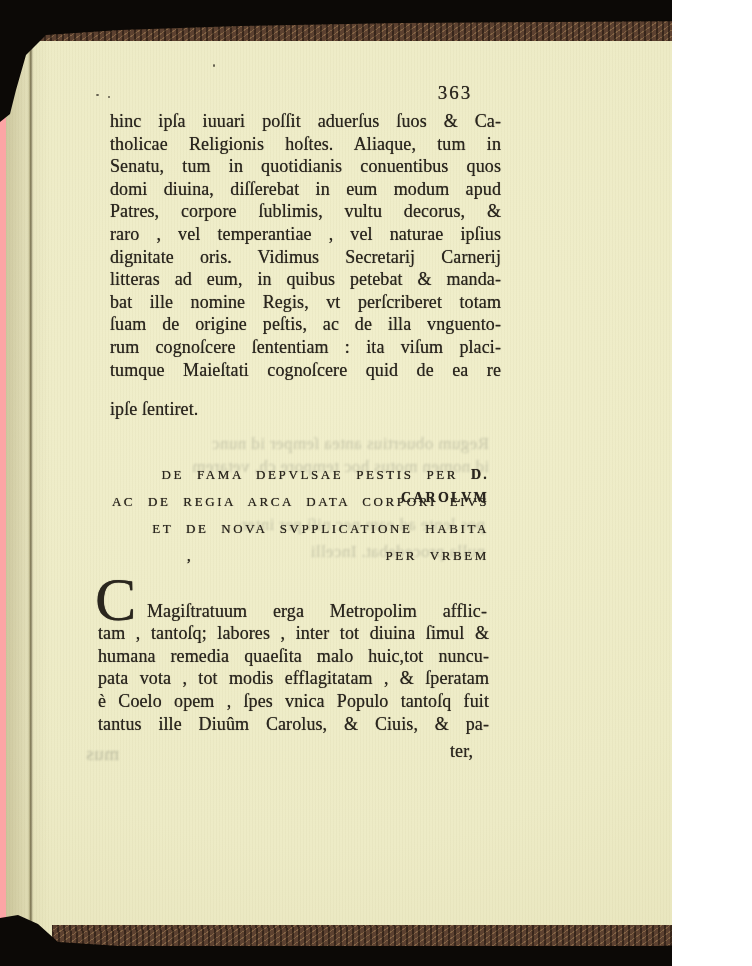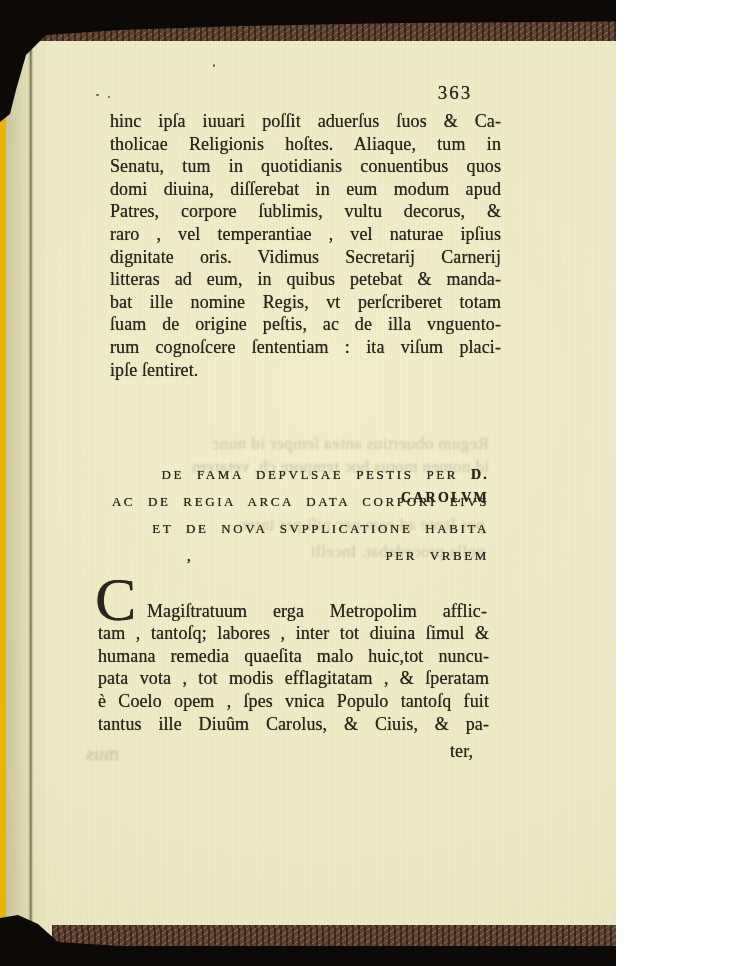--- a/index.html
+++ b/index.html
@@ -1,18 +1,18 @@
 <!DOCTYPE html>
 <html><head>
 <meta charset="utf-8">
 <style>
   html,body { margin:0; padding:0; }
   .scene {
-    position:relative; width:616px; height:966px;
-    background:#eab308; overflow:hidden;
+    position:relative; width:672px; height:966px;
+    background:#fca5a5; overflow:hidden;
     font-family:"Liberation Serif", serif;
   }
   
   .page {
     position:absolute; left:6px; top:22px; width:712px; height:920px;
     background:
       linear-gradient(270deg, rgba(160,125,60,0.16), rgba(160,125,60,0) 34px),
       repeating-linear-gradient(90deg, rgba(150,140,90,0.05) 0 1px, rgba(0,0,0,0) 1px 3px),
       radial-gradient(130% 90% at 45% 40%, #f1efcc 0%, #edebc6 55%, #e7e4bb 85%, #ded9ab 100%);
   }
@@ -63,21 +63,21 @@
     clip-path:polygon(0 18px, 18px 15px, 38px 24px, 58px 42px, 120px 46px, 660px 46px, 700px 44px, 752px 40px, 752px 66px, 0 66px);
   }
   
   .t {
     position:absolute; color:#2a261e; font-size:18px; line-height:22.6px;
     text-shadow:0 0 0.7px rgba(42,38,30,0.8); letter-spacing:0.1px;
   }
   .j div, .jline { text-align:justify; text-align-last:justify; }
   .para1 { left:110px; top:110px; width:391px; }
   .para1 div { height:22.6px; }
-  .para1 div:last-child { text-align-last:left; }
+  .para1 div:last-child { text-align-last:left;margin-top:17px; }
   .heading { left:98px; top:464px; width:391px; }
   .heading div { height:27px; text-align:right; font-size:13px; letter-spacing:2.6px; word-spacing:7px; }
   .heading .emph { font-size:14px; font-weight:700; letter-spacing:2.2px; }
   .hmark { left:186px; top:554px; font-size:16px; }
   .dropcap { left:95px; top:568px; font-size:62px; line-height:1; letter-spacing:0; }
   .p2l1 { left:132px; top:577px; width:355px; height:22.6px; }
   .p2l1 .sc { font-size:13.5px; letter-spacing:1.4px; }
   .p2l2 { left:147px; top:600px; width:340px; height:22.6px; }
   .p2rest { left:98px; top:622px; width:391px; }
   .p2rest div { height:22.7px; }
@@ -120,20 +120,21 @@
     <div>tholicae Religionis hoſtes. Aliaque, tum in</div>
     <div>Senatu, tum in quotidianis conuentibus quos</div>
     <div>domi diuina, diſſerebat in eum modum apud</div>
     <div>Patres, corpore ſublimis, vultu decorus, &amp;</div>
     <div>raro , vel temperantiae , vel naturae ipſius</div>
     <div>dignitate oris. Vidimus Secretarij Carnerij</div>
     <div>litteras ad eum, in quibus petebat &amp; manda-</div>
     <div>bat ille nomine Regis, vt perſcriberet totam</div>
     <div>ſuam de origine peſtis, ac de illa vnguento-</div>
     <div>rum cognoſcere ſententiam : ita viſum placi-</div>
+    <div>tumque Maieſtati cognoſcere quid de ea re</div>
     <div>ipſe ſentiret.</div>
   </div>
 
   <div class="t heading">
     <div><span>DE FAMA DEPVLSAE PESTIS PER</span> <span class="emph">D. CAROLVM</span></div>
     <div>AC DE REGIA ARCA DATA CORPORI EIVS</div>
     <div>ET DE NOVA SVPPLICATIONE HABITA</div>
     <div>PER VRBEM</div>
   </div>
   <div class="t hmark">ʼ</div>

